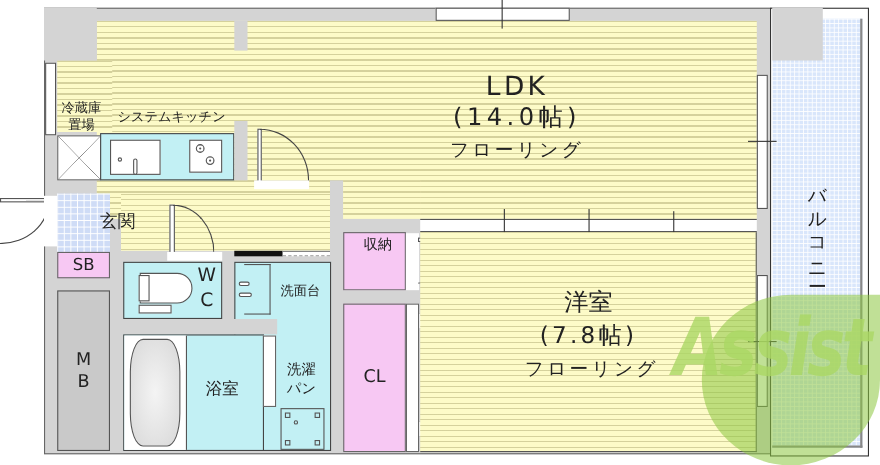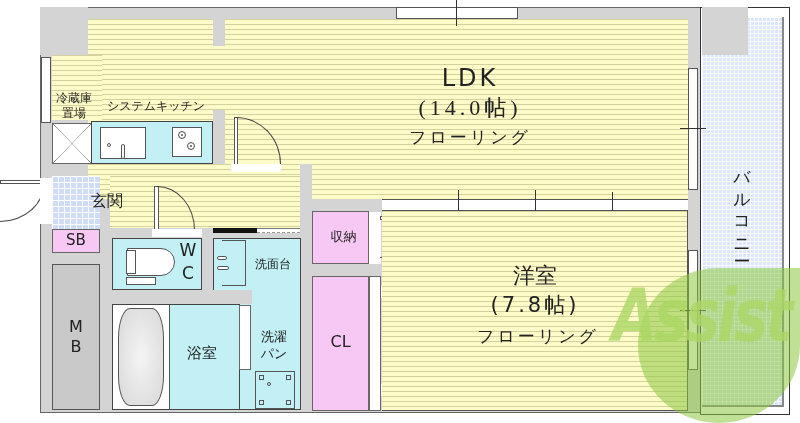--- a/index.html
+++ b/index.html
@@ -34,21 +34,21 @@
 
 <div class="abs win" style="left:396px;top:7px;width:122px;height:12px;"></div>
 <div class="abs" style="left:456px;top:0px;width:1px;height:26px;background:#333;"></div>
 
 <div class="abs win" style="left:688px;top:68px;width:10px;height:122px;"></div>
 <div class="abs" style="left:680px;top:128px;width:26px;height:1px;background:#333;"></div>
 
 <div class="abs win" style="left:41px;top:57px;width:10px;height:66px;"></div>
 
 <div class="abs label" style="left:400px;top:65px;width:140px;font-size:24px;letter-spacing:3px;">LDK</div>
-<div class="abs label" style="left:395px;top:95px;width:150px;font-size:22px;letter-spacing:4px;font-family:Liberation Serif, serif;">(14.0帖)</div>
+<div class="abs label" style="left:395px;top:95px;width:150px;font-size:22px;letter-spacing:4px;">(14.0帖)</div>
 <div class="abs label" style="left:395px;top:128px;width:150px;font-size:17px;letter-spacing:3px;">フローリング</div>
 
 <div class="abs label" style="left:52px;top:92px;width:44px;font-size:12px;">冷蔵庫</div>
 <div class="abs label" style="left:52px;top:107px;width:44px;font-size:12px;">置場</div>
 <div class="abs label" style="left:96px;top:100px;width:120px;font-size:12px;">システムキッチン</div>
 <div class="abs" style="left:52px;top:123px;width:40px;height:41px;border:1px solid #666;background:
   linear-gradient(to top right, transparent calc(50% - 0.5px), #888 50%, transparent calc(50% + 0.5px)),
   linear-gradient(to bottom right, transparent calc(50% - 0.5px), #888 50%, transparent calc(50% + 0.5px)), #fff;"></div>
 <div class="abs wet outline" style="left:91px;top:121px;width:122px;height:43px;"></div>
 <div class="abs" style="left:100px;top:127px;width:46px;height:32px;background:#fff;border:1px solid #555;"></div>
@@ -112,21 +112,21 @@
 <div class="abs wall" style="left:112px;top:290px;width:140px;height:14px;"></div>
 
 <div class="abs wet outline" style="left:112px;top:304px;width:128px;height:106px;"></div>
 <div class="abs" style="left:113px;top:305px;width:57px;height:104px;background:#fff;border-right:1px solid #555;"></div>
 <div class="abs" style="left:118px;top:308px;width:46px;height:98px;border:1px solid #555;border-radius:12px/30px;background:radial-gradient(ellipse at center, #f4f4f4 0%, #d8d8d8 100%);"></div>
 <div class="abs label" style="left:172px;top:345px;width:60px;font-size:15px;">浴室</div>
 <div class="abs" style="left:239px;top:305px;width:12px;height:65px;background:#fff;border:1px solid #666;"></div>
 
 <div class="abs wall" style="left:312px;top:199px;width:70px;height:12px;"></div>
 <div class="abs pink" style="left:312px;top:211px;width:57px;height:53px;border:1px solid #666;"></div>
-<div class="abs label" style="left:312px;top:230px;width:63px;font-size:13px;">収納</div>
+<div class="abs label" style="left:312px;top:216px;width:63px;font-size:13px;">収納</div>
 <div class="abs" style="left:369px;top:212px;width:12px;height:52px;background:#fff;"></div>
 <div class="abs" style="left:380px;top:216px;width:42px;height:4px;border:1px solid #555;background:#fff;"></div>
 <div class="abs" style="left:380px;top:218px;width:42px;height:40px;border-bottom:1px solid #444;border-right:1px solid #444;border-bottom-right-radius:42px 40px;"></div>
 
 <div class="abs wall" style="left:312px;top:264px;width:70px;height:12px;"></div>
 <div class="abs pink" style="left:312px;top:276px;width:57px;height:135px;border:1px solid #666;"></div>
 <div class="abs label" style="left:312px;top:333px;width:57px;font-size:16px;">CL</div>
 <div class="abs" style="left:369px;top:276px;width:12px;height:135px;background:#fff;border:1px solid #666;"></div>
 <div class="abs" style="left:381px;top:285px;width:0;height:0;border-top:7px solid transparent;border-bottom:7px solid transparent;border-left:12px solid #fff;filter:drop-shadow(0 0 0.6px #444);"></div>
 <div class="abs" style="left:381px;top:383px;width:0;height:0;border-top:7px solid transparent;border-bottom:7px solid transparent;border-left:12px solid #fff;filter:drop-shadow(0 0 0.6px #444);"></div>

